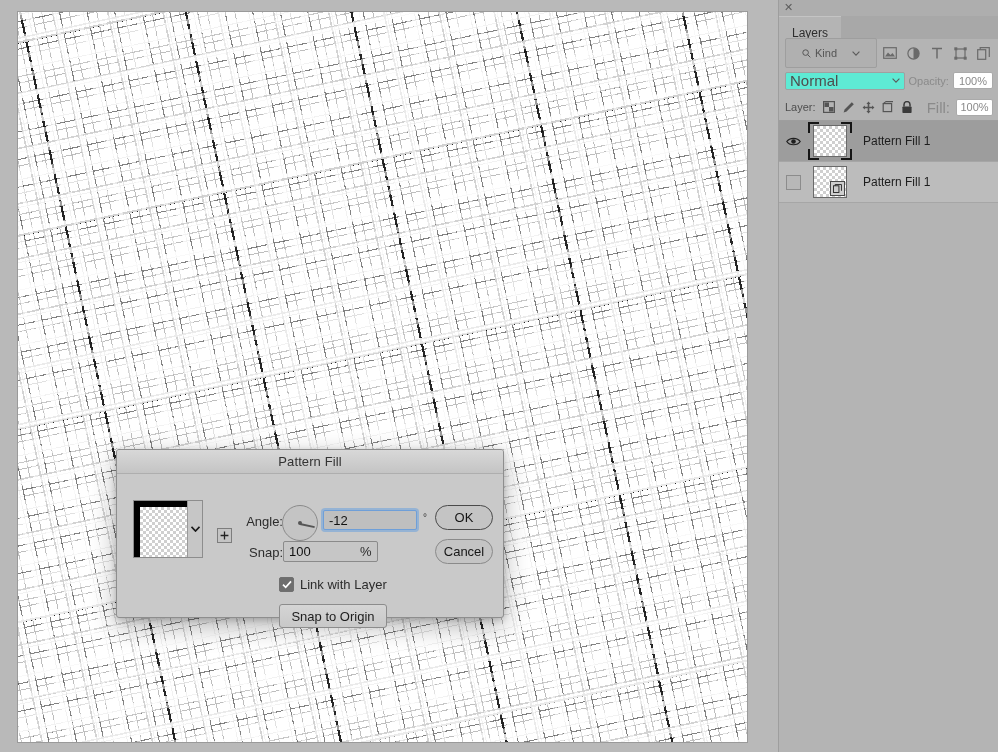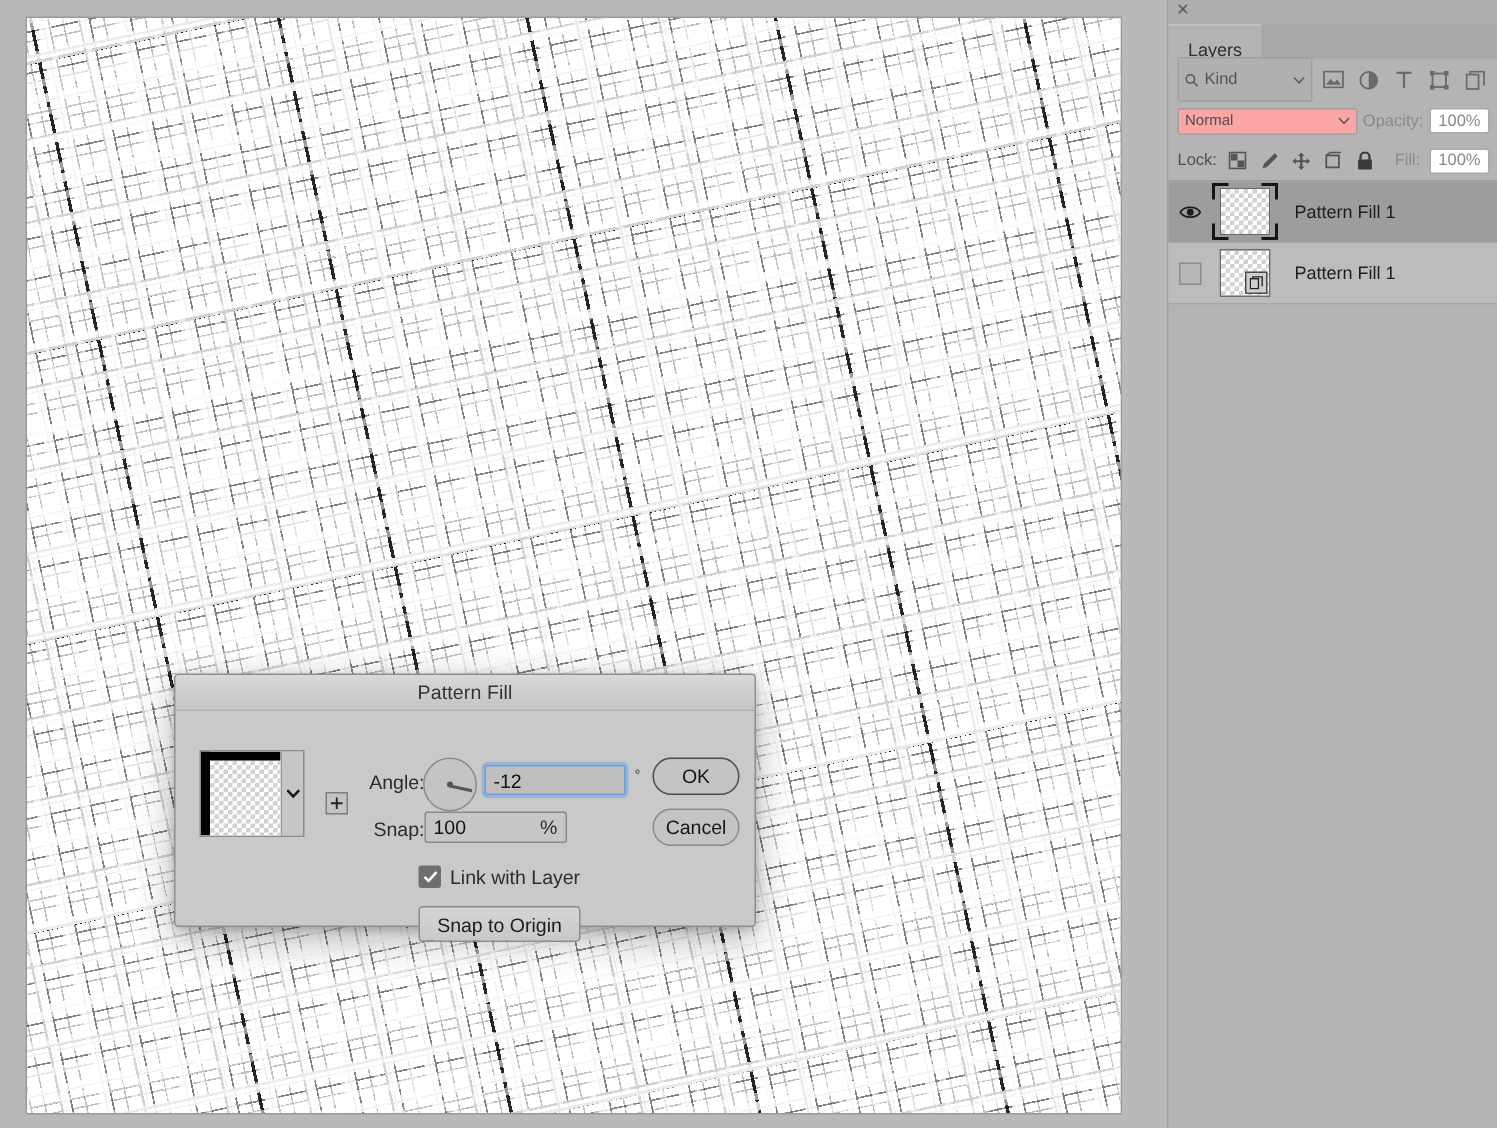--- a/index.html
+++ b/index.html
@@ -292,21 +292,21 @@
     height: 28px;
     display: flex; align-items: center;
     padding: 0 6px;
     gap: 4px;
     background: #b4b4b4;
   }
   #kind-select {
     width: 100px; height: 30px;
     box-sizing: border-box;
     display: flex; align-items: center; gap: 4px;
-    padding: 0 4px;
+    padding: 0 16px;
     border: 1px solid #9e9e9e;
     border-radius: 2px;
     background: #b0b0b0;
     font-size: 11px; color: #555;
   }
   #kind-label { flex: 1; }
   .filter-icon {
     width: 22px; height: 20px;
     display: flex; align-items: center; justify-content: center;
   }
@@ -317,22 +317,22 @@
     padding: 0 6px; gap: 4px;
     background: #b4b4b4;
   }
   #blend-select {
     width: 125px; height: 18px;
     box-sizing: border-box;
     display: flex; align-items: center;
     padding: 0 4px;
     border: 1px solid #a0a0a0;
     border-radius: 2px;
-    background: #fca5a5;
-    font-size: 10px; color: #4e4e4e;
+    background: #5eead4;
+    font-size: 15px; color: #4e4e4e;
   }
   #blend-value { flex: 1; }
   .dim-label { font-size: 11px; color: #8a8a8a; }
   #opacity-field, #fill-field {
     width: 42px; height: 17px;
     box-sizing: border-box;
     border: 1px solid #aaa;
     border-radius: 2px;
     background: #ffffff;
     font-size: 11px; color: #8a8a8a;
@@ -344,21 +344,21 @@
     display: flex; align-items: center;
     padding: 0 6px; gap: 3px;
     background: #b4b4b4;
     border-bottom: 1px solid #9e9e9e;
   }
   #lock-text { font-size: 11px; color: #4e4e4e; margin-right: 2px; }
   .lock-icon {
     width: 19px; height: 18px;
     display: flex; align-items: center; justify-content: center;
   }
-  #fill-text { font-size: 11px; color: #8a8a8a; margin-left: 8px; margin-right: 3px; }
+  #fill-text { font-size: 15px; color: #8a8a8a; margin-left: 8px; margin-right: 3px; }
 
   #layer-list { background: #b4b4b4; }
   .layer-row {
     position: relative;
     height: 40px;
     display: flex; align-items: center;
     border-bottom: 1px solid #a6a6a6;
   }
   .layer-row.selected { background: #9d9d9d; }
   .layer-row.alt { background: #bcbcbc; }
@@ -566,21 +566,21 @@
           <path d="M0.6 0.7 L4 4.2 L7.4 0.7" fill="none" stroke="#5a5a5a" stroke-width="1.1"></path>
         </svg>
       </div>
       <span class="dim-label">Opacity:</span>
       <div id="opacity-field">
         <span>100%</span>
       </div>
     </div>
 
     <div id="lock-row">
-      <span id="lock-text">Lock:</span>
+      <span id="lock-text">Layer:</span>
 
       <div class="lock-icon">
         <svg width="12" height="12" viewBox="0 0 12 12" aria-hidden="true">
           <rect x="0.6" y="0.6" width="10.8" height="10.8" fill="none" stroke="#545454" stroke-width="1.2"></rect>
           <rect x="1.5" y="1.5" width="4.5" height="4.5" fill="#545454"></rect>
           <rect x="6" y="6" width="4.5" height="4.5" fill="#545454"></rect>
         </svg>
       </div>
       <div class="lock-icon">
         <svg width="13" height="13" viewBox="0 0 13 13" aria-hidden="true">

